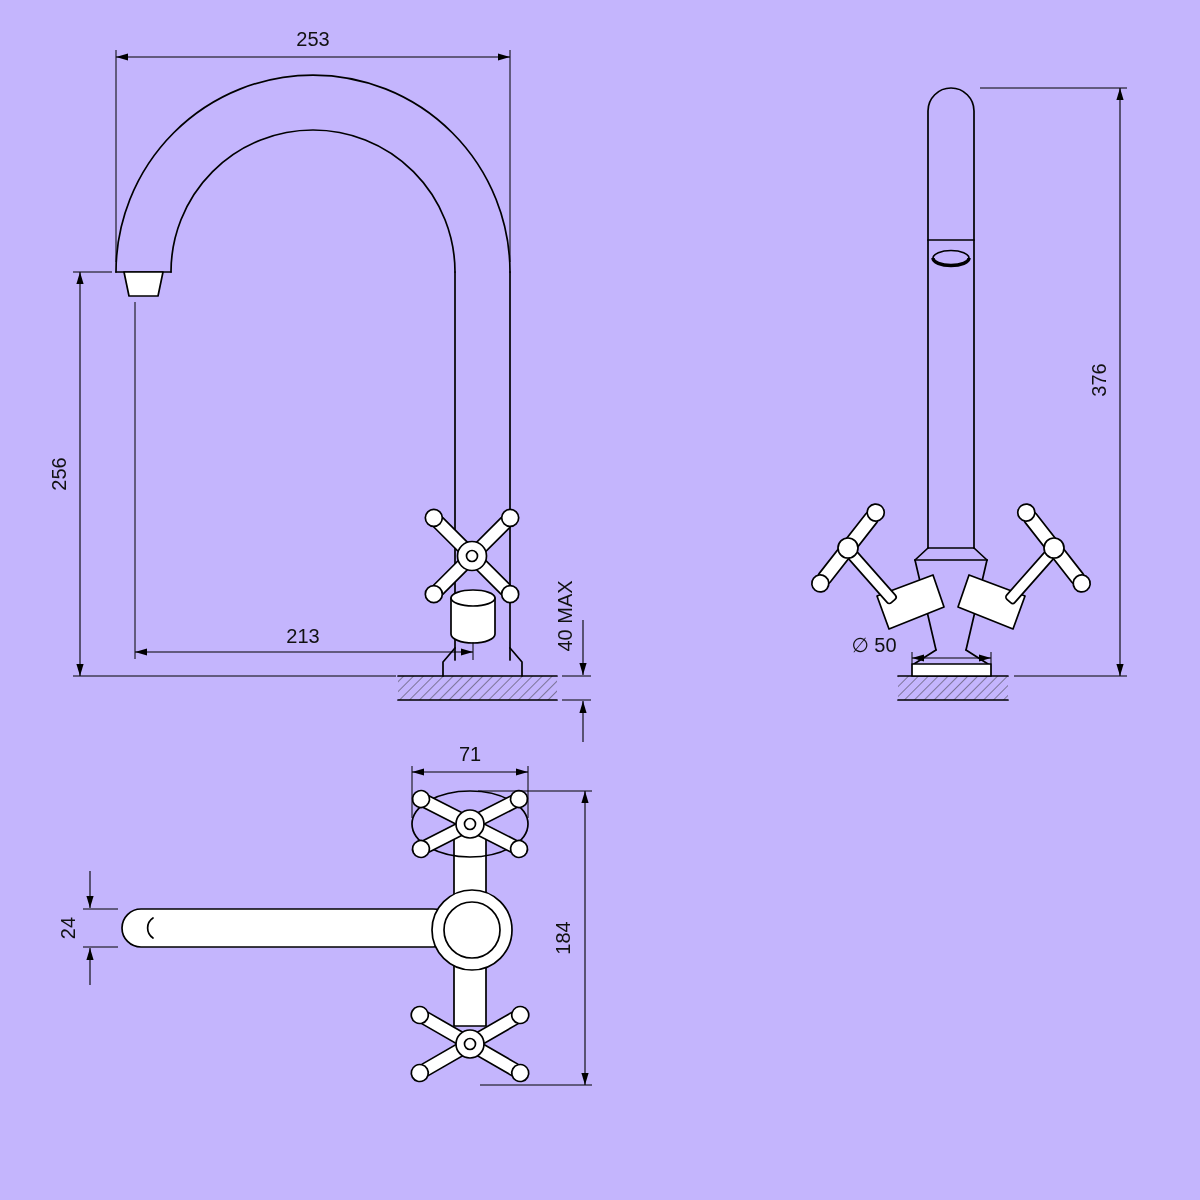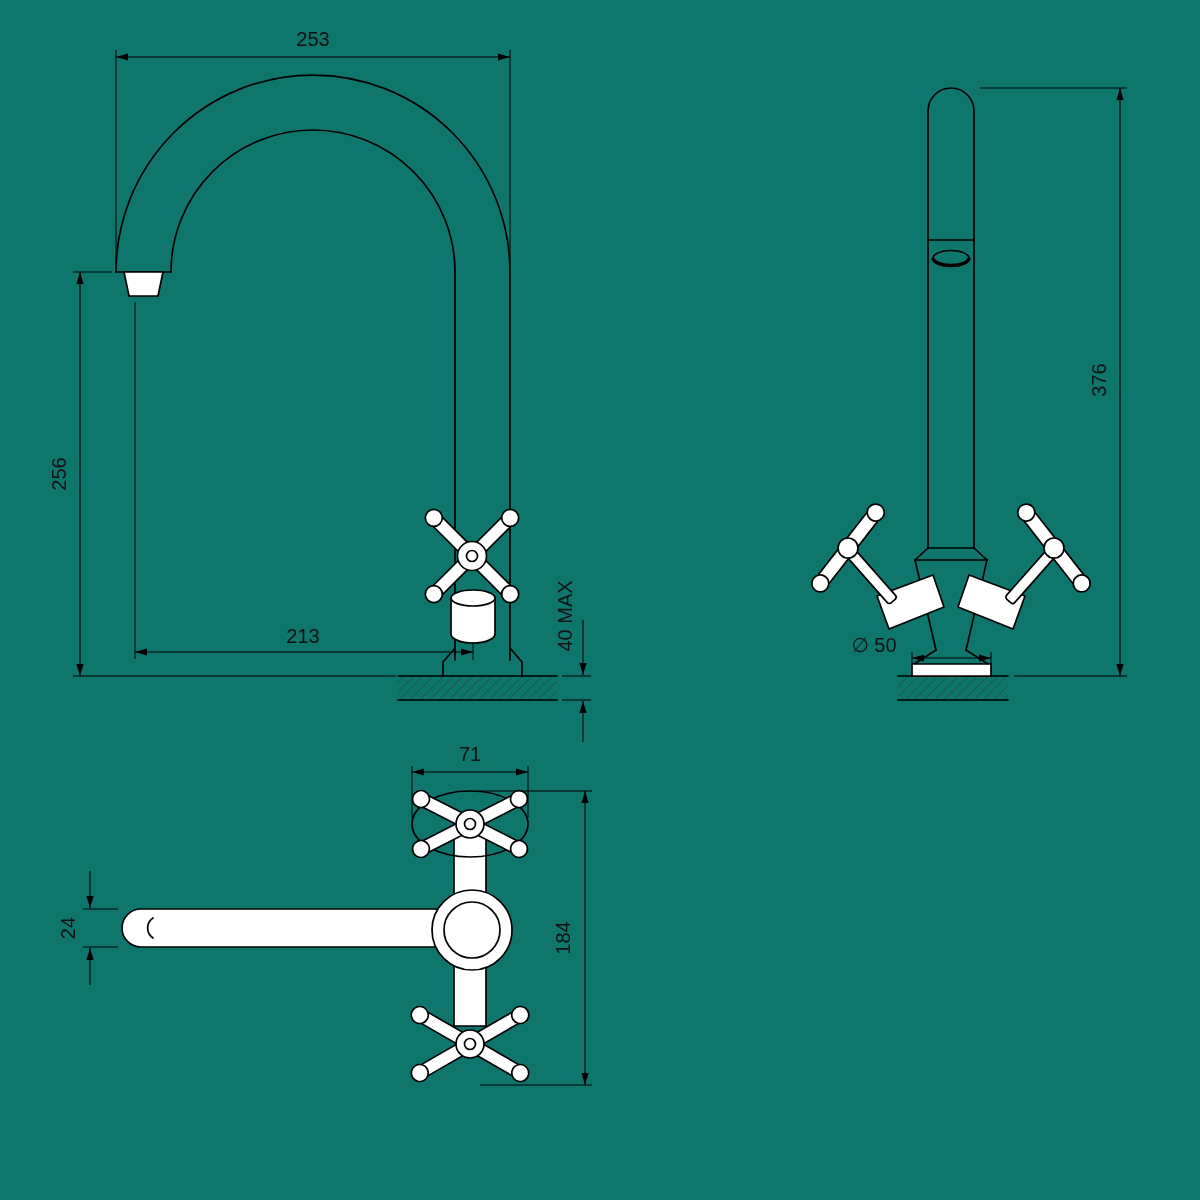--- a/index.html
+++ b/index.html
@@ -1,16 +1,16 @@
 <!DOCTYPE html>
 <html><head>
 <meta charset="utf-8">
 <style>
   html,body{margin:0;padding:0;background:#fff;}
-  .page{width:1200px;height:1200px;background:#0f766e;position:relative;font-family:"Liberation Sans","DejaVu Sans",sans-serif;}
+  .page{width:1200px;height:1200px;background:#c4b5fd;position:relative;font-family:"Liberation Sans","DejaVu Sans",sans-serif;}
   svg{display:block;}
   .ln{stroke:#000;stroke-width:1.7;fill:none;stroke-linejoin:round;stroke-linecap:round;}
   .wln{stroke:#000;stroke-width:1.7;fill:#fff;stroke-linejoin:round;}
   .dim{stroke:#000;stroke-width:1.1;fill:none;}
   .ext{stroke:#000;stroke-width:1;fill:none;}
   .lbl{font-family:"Liberation Sans","DejaVu Sans",sans-serif;font-size:20px;fill:#111;text-anchor:middle;}
 </style>
 </head>
 <body>
 

